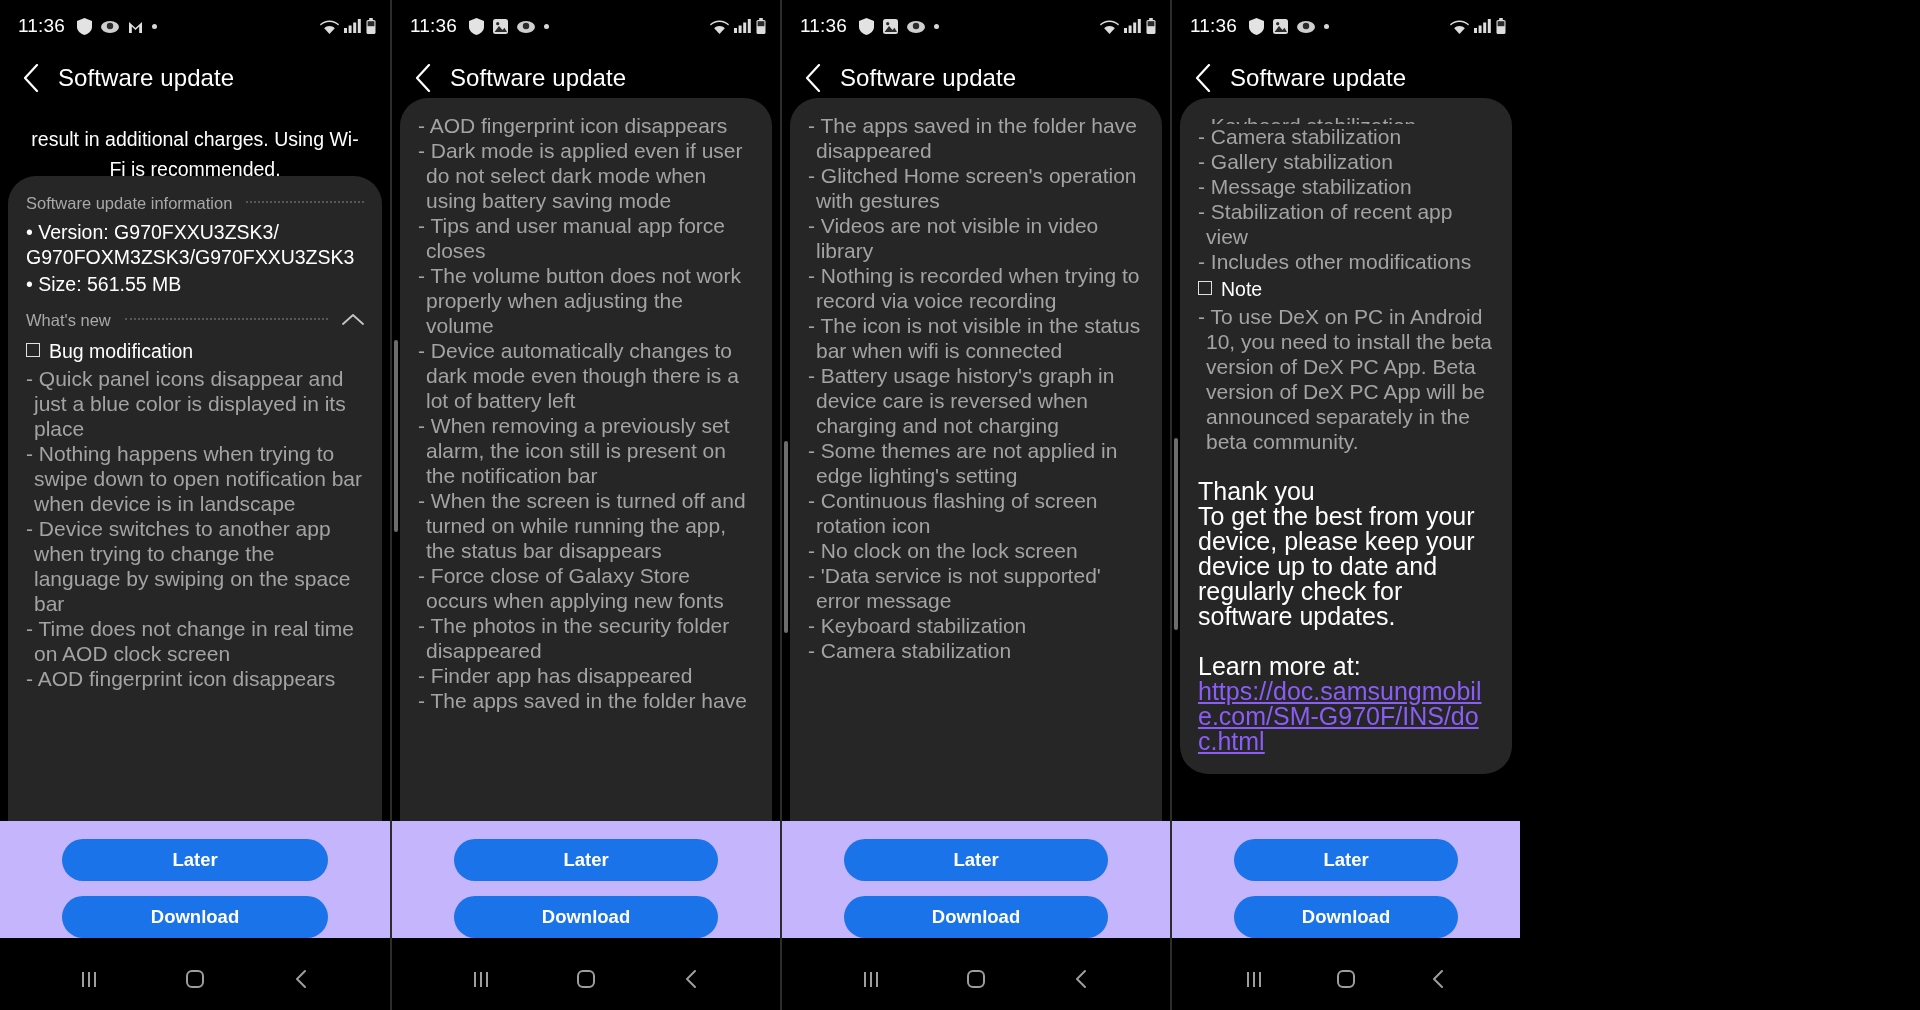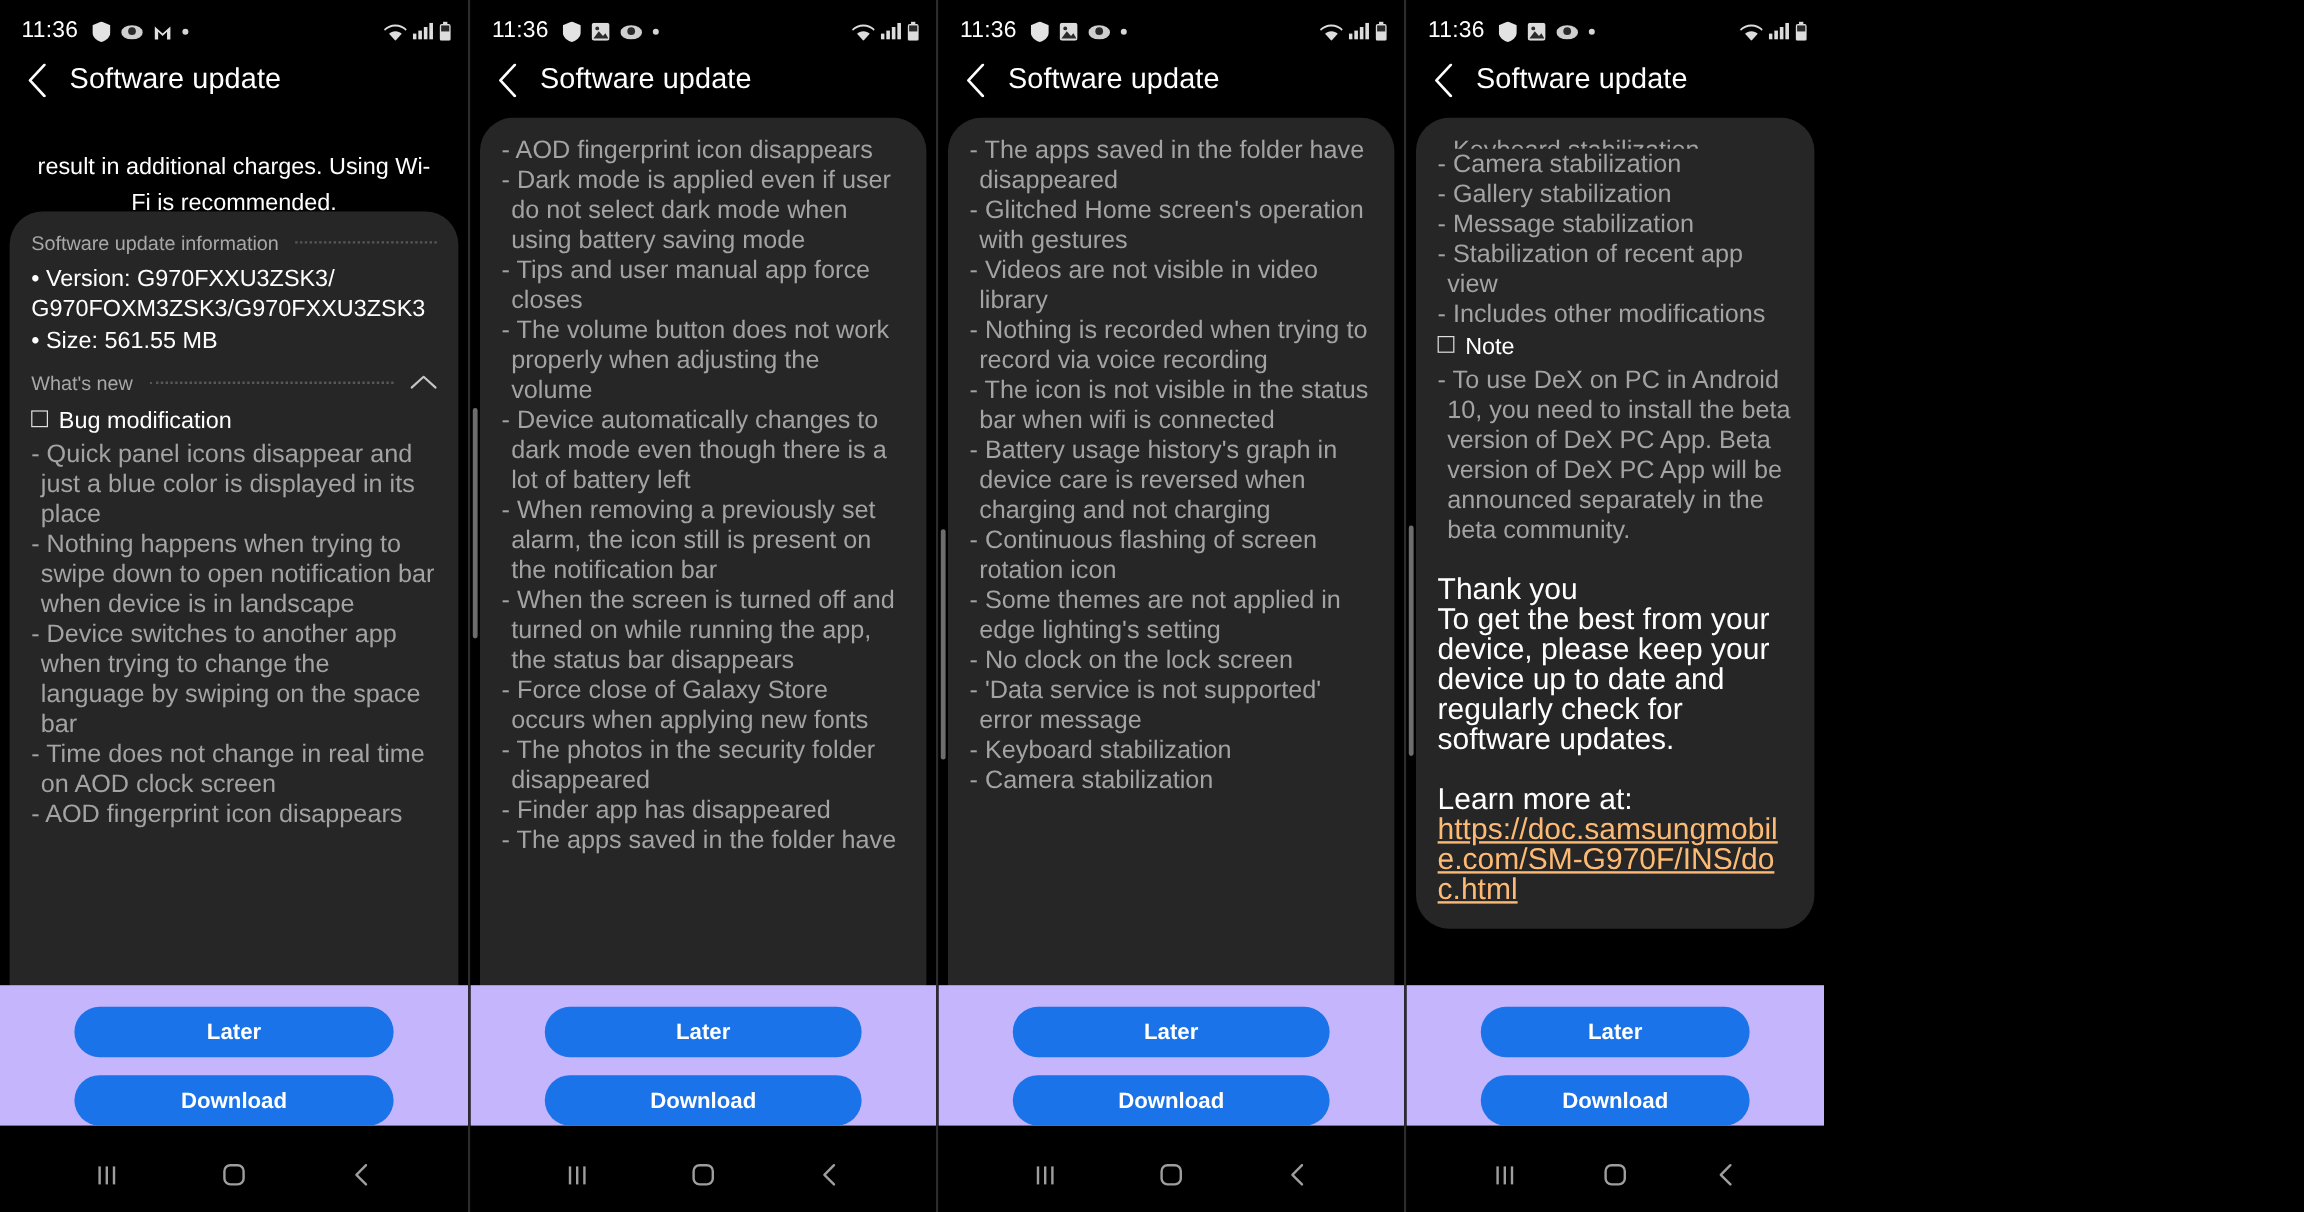--- a/index.html
+++ b/index.html
@@ -34,20 +34,21 @@
   .sb-icons-left { display: flex; align-items: center; gap: 9px; margin-left: 12px; }
   .sb-spacer { flex: 1; }
   .sb-icons-right { display: flex; align-items: center; gap: 5px; }
   .ic { display: inline-block; line-height: 0; }
   .dot-ic { width: 5px; height: 5px; background: #d6d6d6; border-radius: 50%; display:inline-block; }
 
   
   .titlebar {
     height: 52px;
     display: flex;
+    align-items: center;
     padding-left: 16px;
     color: #fff;
   }
   .back-icon {
     width: 30px; height: 30px;
     display: flex; align-items: center; justify-content: center;
     margin-right: 12px;
   }
   .title {
     font-size: 24px;
@@ -121,21 +122,21 @@
     flex: 0 0 auto;
     position: relative;
     top: -1px;
   }
   .bullets { font-size: 21px; line-height: 25px; color: #a3a3a3; }
   .bullets p { margin: 0; padding-left: 8px; text-indent: -8px; }
   .plain { font-size: 25px; line-height: 25px; color:#fff; }
   .plain p { margin: 0; }
   .gap { height: 25px; }
   .link {
-    color: #fdba74;
+    color: #8b5cf6;
     text-decoration: underline;
     word-break: break-all;
   }
 
   
   .scrollthumb {
     position: absolute;
     width: 4px;
     border-radius: 3px;
     background: #6d6d6d;
@@ -473,22 +474,22 @@
 
     <div class="cardwrap" style="top:98px; bottom:172px;">
       <div class="card" style="padding-top:15px;">
         <div class="bullets">
           <p> - The apps saved in the folder have disappeared</p>
           <p> - Glitched Home screen's operation with gestures</p>
           <p> - Videos are not visible in video library</p>
           <p> - Nothing is recorded when trying to record via voice recording</p>
           <p> - The icon is not visible in the status bar when wifi is connected</p>
           <p> - Battery usage history's graph in device care is reversed when charging and not charging</p>
+          <p> - Some themes are not applied in edge lighting's setting</p>
           <p> - Continuous flashing of screen rotation icon</p>
-          <p> - Some themes are not applied in edge lighting's setting</p>
           <p> - No clock on the lock screen</p>
           <p> - 'Data service is not supported' error message</p>
           <p> - Keyboard stabilization</p>
           <p> - Camera stabilization</p>
         </div>
       </div>
       <div class="scrollthumb" style="top:343px; height:192px;"></div>
     </div>
 
     <div class="btnbar">

